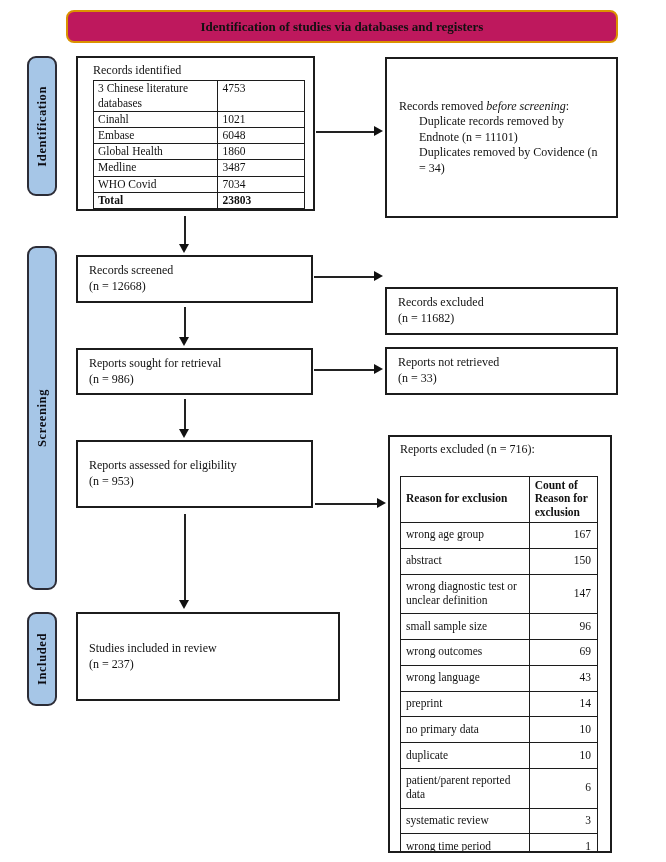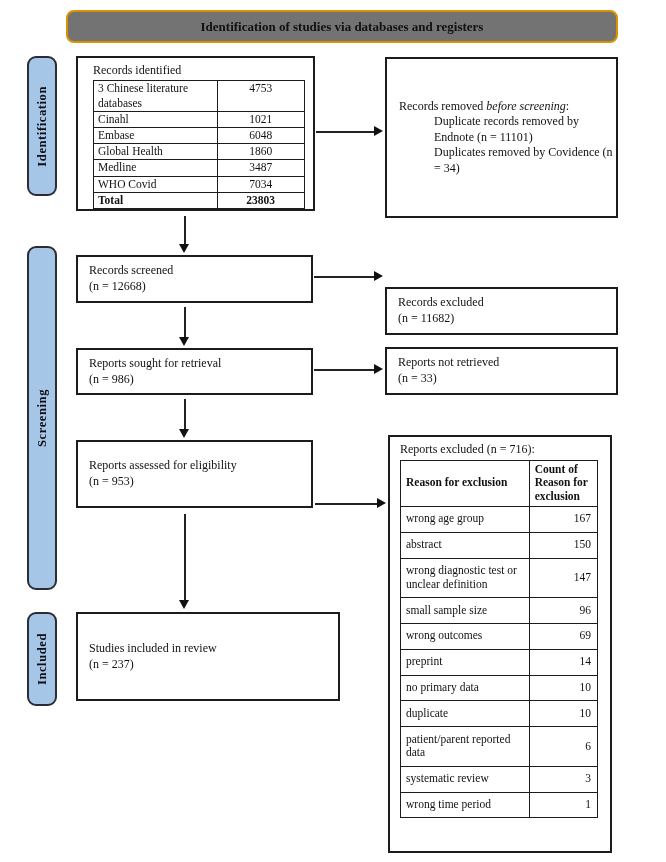--- a/index.html
+++ b/index.html
@@ -3,21 +3,21 @@
 <meta charset="utf-8">
 <style>
   html,body{margin:0;padding:0;background:#ffffff;}
   #canvas{
     position:relative;width:666px;height:862px;background:#ffffff;overflow:hidden;
     font-family:"Liberation Serif","DejaVu Serif",serif;color:#111;
   }
   
   .banner{
     position:absolute;left:66px;top:10px;width:552px;height:33px;box-sizing:border-box;
-    background:#737373;border:2px solid #DB9200;border-radius:8px;
+    background:#be185d;border:2px solid #DB9200;border-radius:8px;
     display:flex;align-items:center;justify-content:center;
     font-weight:bold;font-size:13px;color:#111;
   }
   
   .vlabel{
     position:absolute;box-sizing:border-box;background:#A6C6E7;border:2px solid #2c2c36;
     border-radius:9px;display:flex;align-items:center;justify-content:center;
   }
   .vlabel span{
     writing-mode:vertical-rl;transform:rotate(180deg);
@@ -30,29 +30,29 @@
   }
   .center-col{display:flex;flex-direction:column;justify-content:center;height:100%;padding-left:11px;padding-right:6px;}
   
   .rid{padding:5px 8px 4px 15px;}
   .rid .ttl{margin-bottom:1px;}
   table.inner{border-collapse:collapse;width:100%;table-layout:fixed;}
   table.inner td{
     border:1.2px solid #1c1c1c;padding:0 4px;font-size:11.5px;line-height:1.32;vertical-align:top;
   }
   table.inner td.lbl{width:60%;}
-  table.inner td.val{width:40%;text-align:center;padding-right:5px;}
+  table.inner td.val{width:40%;text-align:left;padding-right:5px;}
   table.inner tr.total td{font-weight:bold;margin-top:14px;}
   
   .rrm{padding-left:12px;padding-right:8px;display:flex;flex-direction:column;justify-content:center;}
-  .rrm .ind{margin-left:35px;width:182px;}
+  .rrm .ind{margin-left:20px;width:182px;}
   .it{font-style:italic;}
   
   .rex{padding:5px 12px 5px 10px;}
-  .rex .ttl{margin-bottom:2px;}
+  .rex .ttl{margin-bottom:18px;}
   table.excl{border-collapse:collapse;width:100%;table-layout:fixed;}
   table.excl th,table.excl td{
     border:1.3px solid #1c1c1c;font-size:11.5px;line-height:1.2;vertical-align:middle;text-align:left;
   }
   table.excl th{font-weight:bold;padding:2px 5px;}
   table.excl th.rsn-h{width:67%;}
   table.excl th.cnt-h{width:33%;margin-left:30px;}
   table.excl td.rsn{padding:5.5px 5px;}
   table.excl td.cnt{padding:5.5px 6px 5.5px 2px;text-align:right;}
   
@@ -187,20 +187,24 @@
         </tr>
         <tr>
           <td class="rsn">small sample size</td>
           <td class="cnt">96</td>
         </tr>
         <tr>
           <td class="rsn">wrong outcomes</td>
           <td class="cnt">69</td>
         </tr>
         <tr>
+          <td class="rsn">wrong language</td>
+          <td class="cnt">43</td>
+        </tr>
+        <tr>
           <td class="rsn">preprint</td>
           <td class="cnt">14</td>
         </tr>
         <tr>
           <td class="rsn">no primary data</td>
           <td class="cnt">10</td>
         </tr>
         <tr>
           <td class="rsn">duplicate</td>
           <td class="cnt">10</td>

